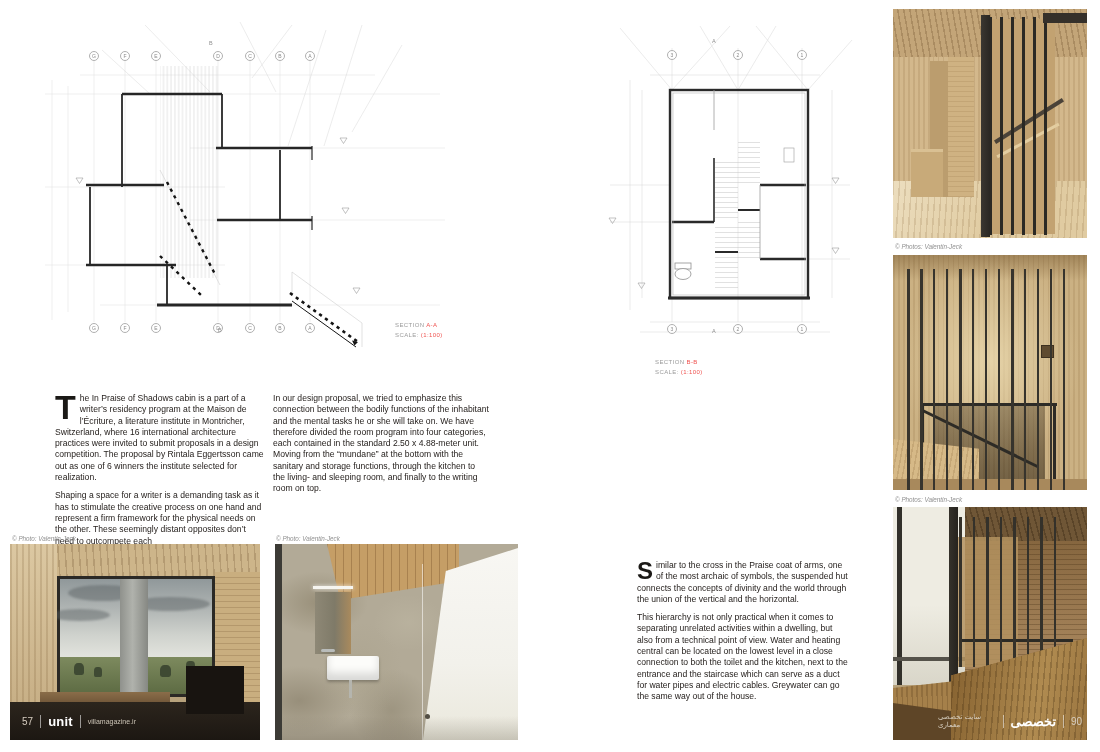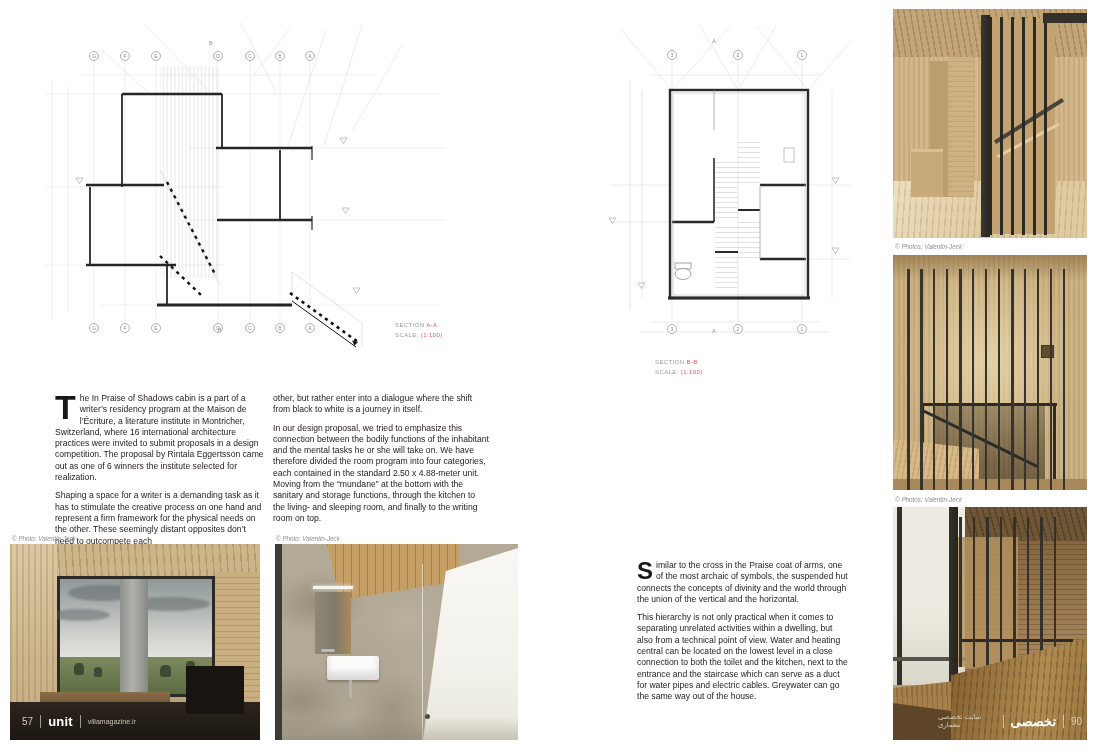--- a/index.html
+++ b/index.html
@@ -318,21 +318,20 @@
   <div class="seclabel" style="left:655px; top:358px;">
     <div><span>SECTION </span><span class="red">B-B</span></div>
     <div><span>SCALE:  </span><span class="red">(1:100)</span></div>
   </div>
 
   <div class="col" style="left:55px; top:393px; width:210px;">
     <p><span class="dropcap-t">T</span><span>he In Praise of Shadows cabin is a part of a writer’s residency program at the Maison de l’Écriture, a literature institute in Montricher, Switzerland, where 16 international architecture practices were invited to submit proposals in a design competition. The proposal by Rintala Eggertsson came out as one of 6 winners the institute selected for realization.</span></p>
     <p><span>Shaping a space for a writer is a demanding task as it has to stimulate the creative process on one hand and represent a firm framework for the physical needs on the other. These seemingly distant opposites don’t need to outcompete each</span></p>
   </div>
   <div class="col" style="left:273px; top:393px; width:216px;">
-    <p><span>other, but rather enter into a dialogue where the shift from black to white is a journey in itself.</span></p>
     <p><span>In our design proposal, we tried to emphasize this connection between the bodily functions of the inhabitant and the mental tasks he or she will take on. We have therefore divided the room program into four categories, each contained in the standard 2.50 x 4.88-meter unit. Moving from the “mundane” at the bottom with the sanitary and storage functions, through the kitchen to the living- and sleeping room, and finally to the writing room on top.</span></p>
   </div>
   <div class="col" style="left:637px; top:560px; width:212px;">
     <p><span class="dropcap-s">S</span><span>imilar to the cross in the Praise coat of arms, one of the most archaic of symbols, the suspended hut connects the concepts of divinity and the world through the union of the vertical and the horizontal.</span></p>
     <p><span>This hierarchy is not only practical when it comes to separating unrelated activities within a dwelling, but also from a technical point of view. Water and heating central can be located on the lowest level in a close connection to both the toilet and the kitchen, next to the entrance and the staircase which can serve as a duct for water pipes and electric cables. Greywater can go the same way out of the house.</span></p>
   </div>
 
   <div class="credit" style="left:12px; top:535px;">© Photo: Valentin-Jeck</div>
   <div class="credit" style="left:276px; top:535px;">© Photo: Valentin-Jeck</div>
   <div class="credit" style="left:895px; top:243px;">© Photos: Valentin-Jeck</div>

